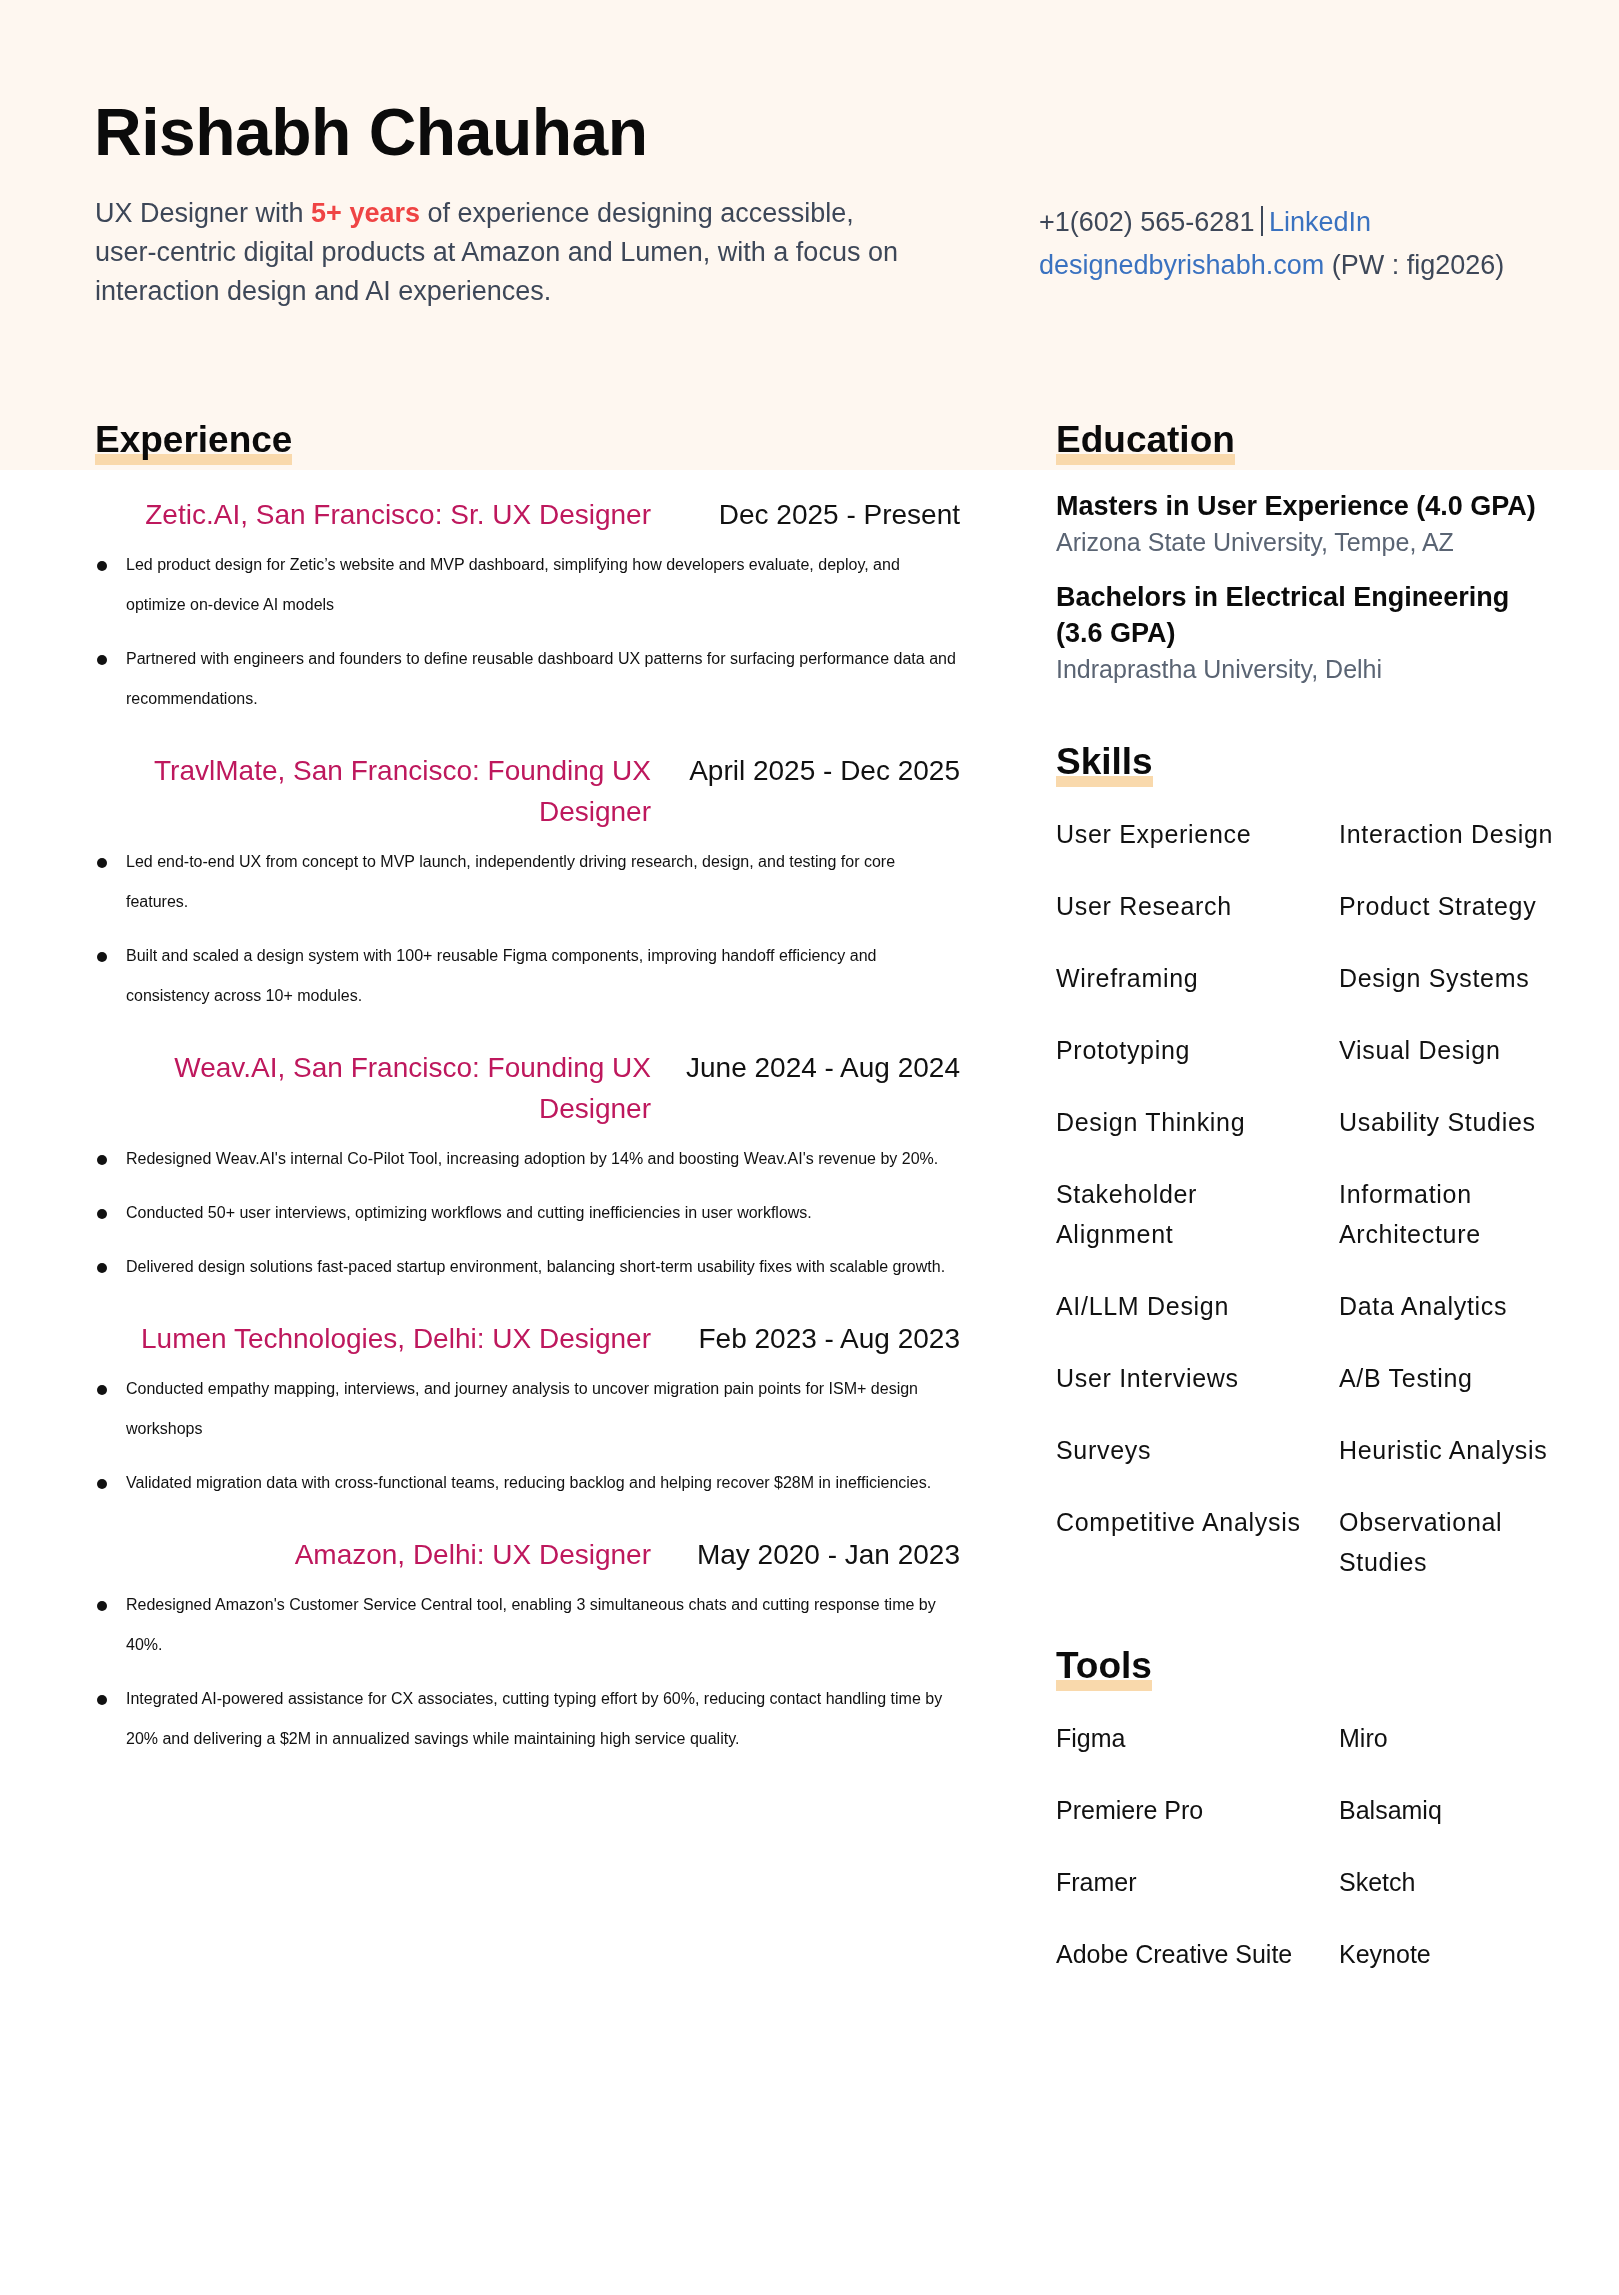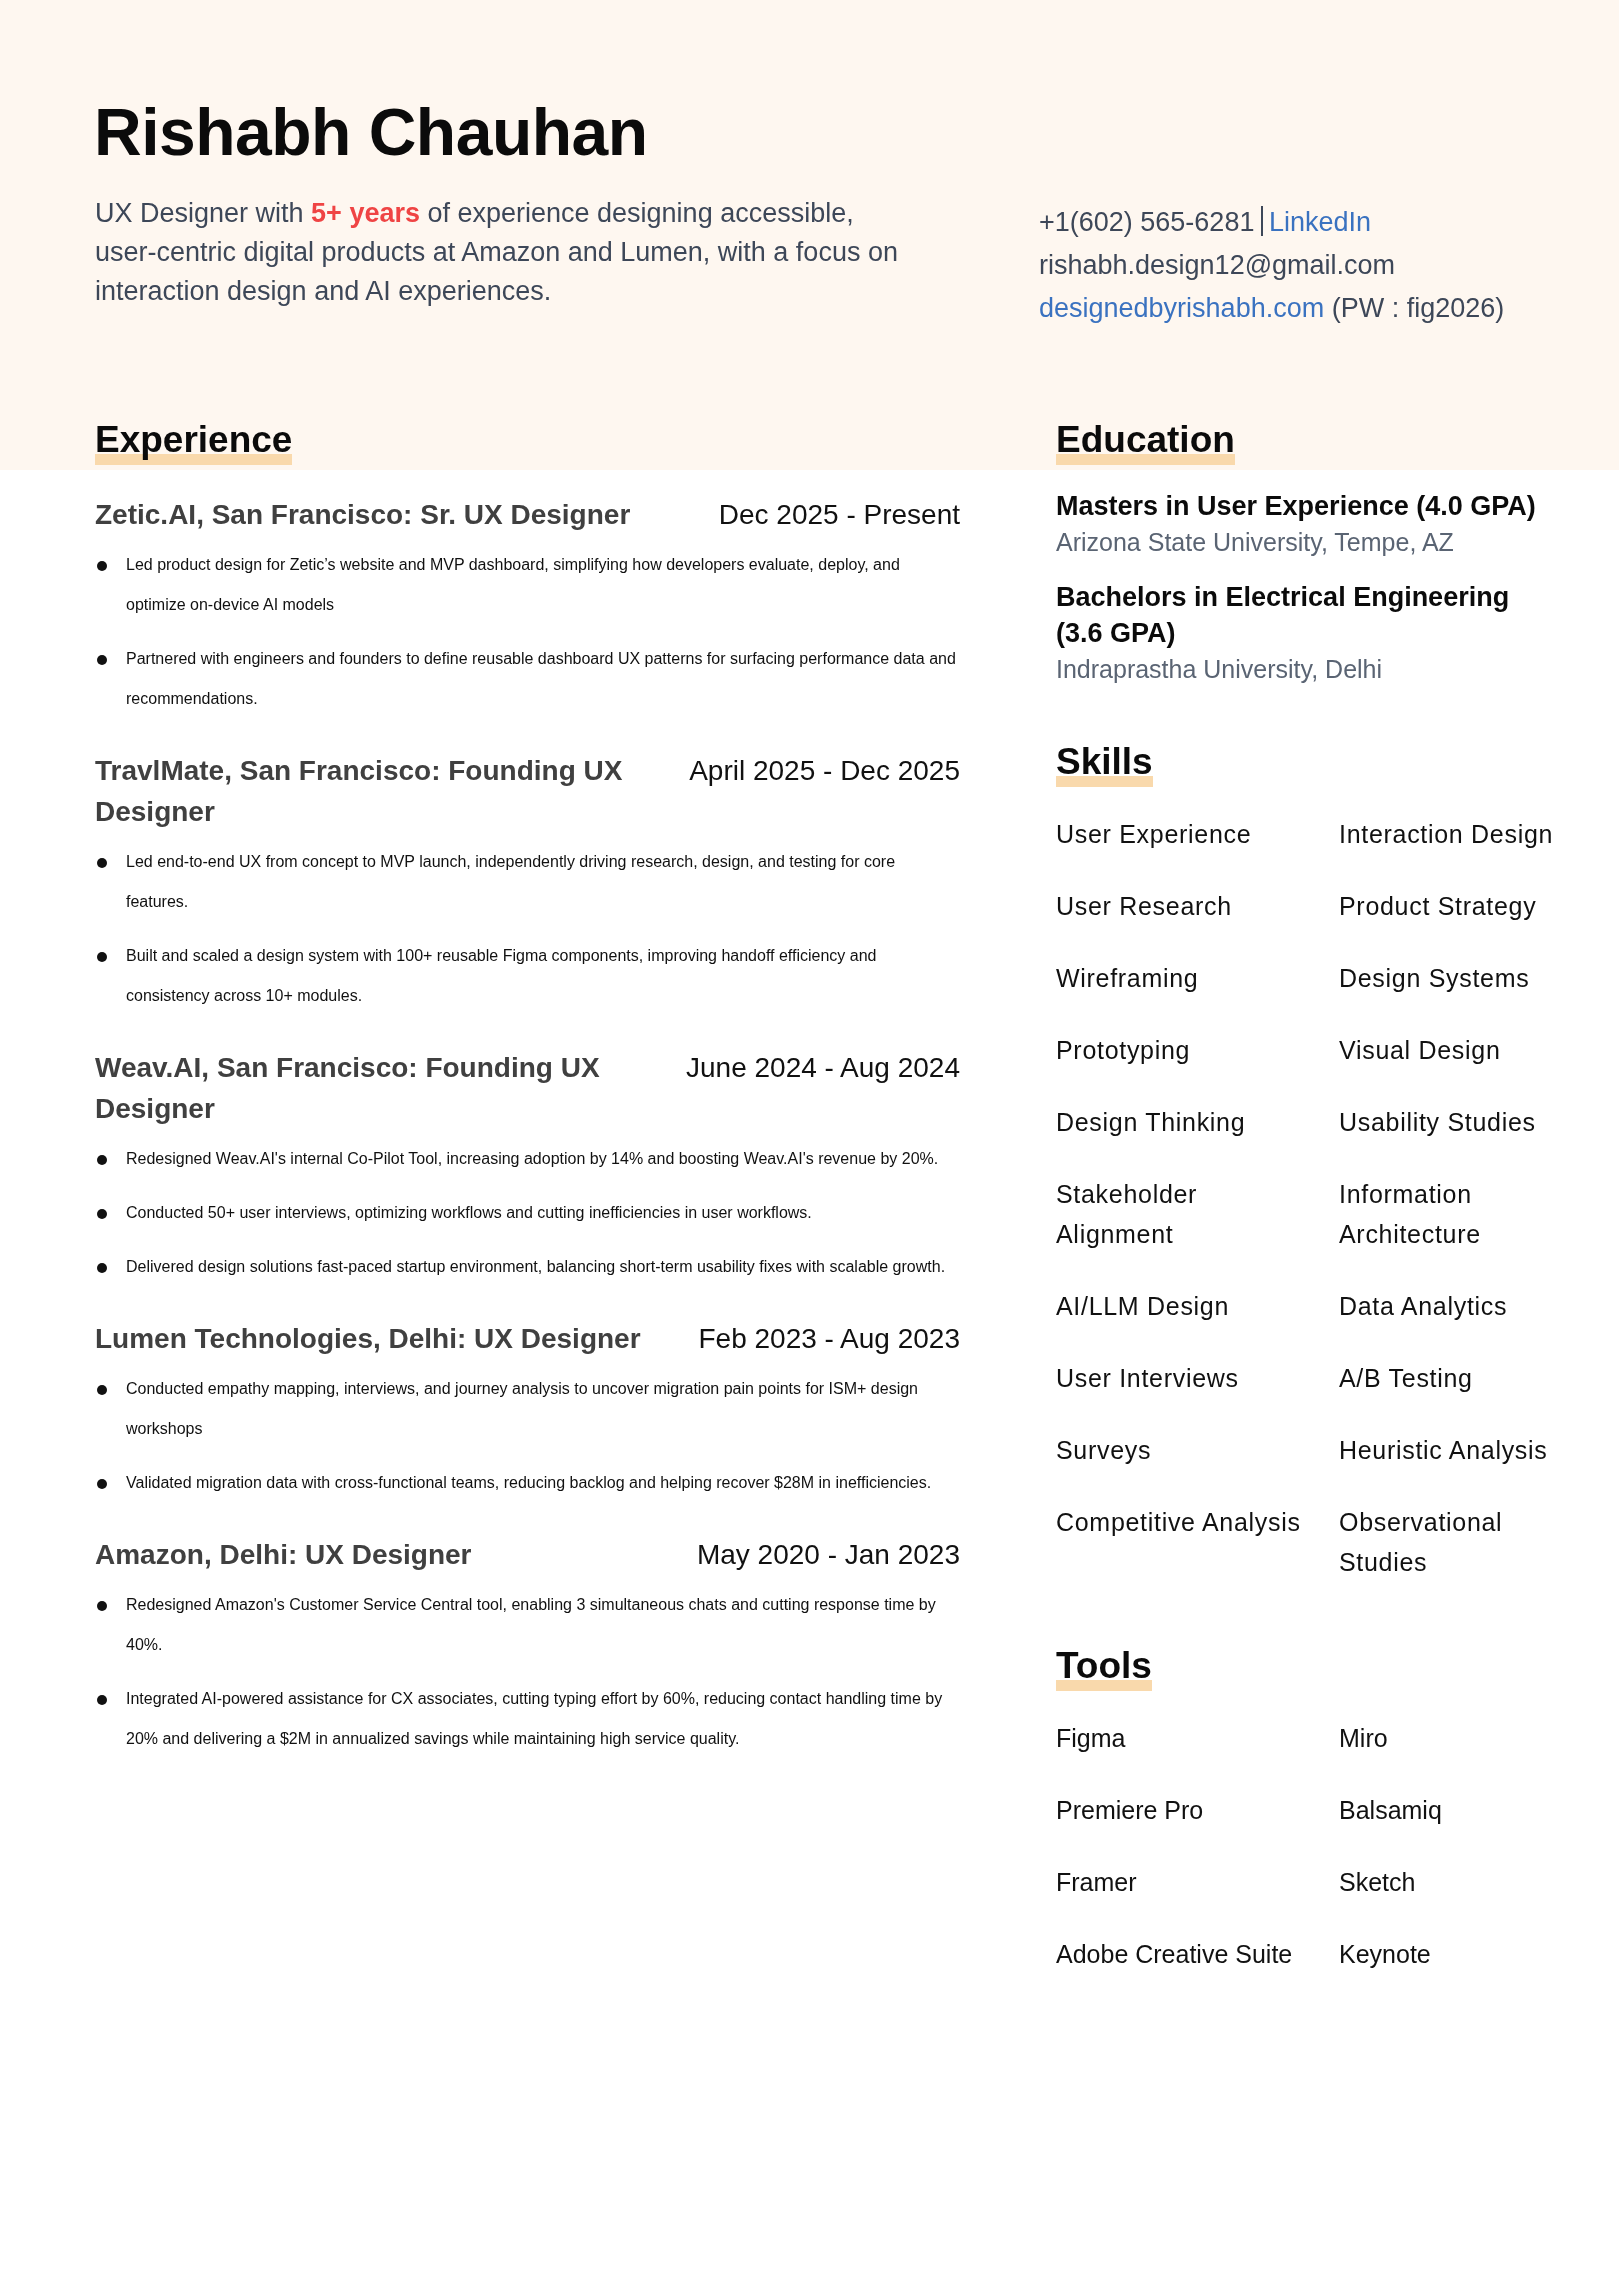--- a/index.html
+++ b/index.html
@@ -13,21 +13,21 @@
   .contact { position: absolute; left: 1039px; top: 201px; font-size: 27px; line-height: 43px; color: #3d4758; }
   .contact .link { color: #3a72c0; }
   .contact .sep { display: inline-block; width: 1.5px; height: 30px; background: #3d4758; vertical-align: -5px; margin: 0 6px 0 7px; }
 
   .section-title { position: relative; display: inline-block; font-size: 37px; font-weight: 700; color: #0b0b0b; line-height: 1; z-index: 1; }
   .section-title::after { content: ""; position: absolute; left: 0; right: 0; bottom: -7px; height: 11px; background: #F9D9AC; z-index: -1; }
 
   .left { position: absolute; left: 95px; top: 421px; width: 865px; }
   .job { margin-bottom: 31px; }
   .job-head { display: flex; justify-content: space-between; align-items: flex-start; }
-  .job-title { font-size: 28px; font-weight: 700; line-height: 41px; width: 556px; color: #404040; }
+  .job-title { font-size: 28px; font-weight: 400; line-height: 41px; width: 556px; color: #be185d; text-align: right; }
   .job-dates { font-size: 28px; line-height: 41px; color: #111; white-space: nowrap; text-align: right; }
   .bullets { list-style: none; margin-top: 10px; }
   .bullets li { position: relative; padding-left: 31px; font-size: 16px; line-height: 40px; color: #111; margin-bottom: 14px; }
   .bullets li::before { content: ""; position: absolute; left: 2px; top: 16px; width: 10px; height: 10px; border-radius: 50%; background: #111; }
 
   .right { position: absolute; left: 1056px; top: 421px; width: 497px; }
   .edu-degree { font-size: 27px; font-weight: 700; line-height: 36px; color: #0b0b0b; }
   .edu-school { font-size: 25px; line-height: 36px; color: #5a6473; margin-bottom: 19px; }
   .grid { display: grid; grid-template-columns: 251px 238px; column-gap: 0; row-gap: 15px; margin-top: 34px; gap: 32px; }
   .grid .cell { font-size: 25px; line-height: 40px; color: #111; }
@@ -36,21 +36,20 @@
 </head>
 <body>
 
 <div class="header">
   <h1 class="name">Rishabh Chauhan</h1>
   <p class="summary"><span>UX Designer with </span><b>5+ years</b><span> of experience designing accessible, user-centric digital products at Amazon and Lumen, with a focus on interaction design and AI experiences.</span></p>
   <div class="contact">
     <div>
       <span>+1(602) 565-6281</span><span class="sep"></span><a class="link">LinkedIn</a>
     </div>
-    <div>rishabh.design12@gmail.com</div>
     <div>
       <a class="link">designedbyrishabh.com</a><span> (PW : fig2026)</span>
     </div>
   </div>
 </div>
 
 <div class="left">
   <h2 class="section-title">Experience</h2>
   <div id="jobs" style="margin-top:36px;">
       <div class="job">

